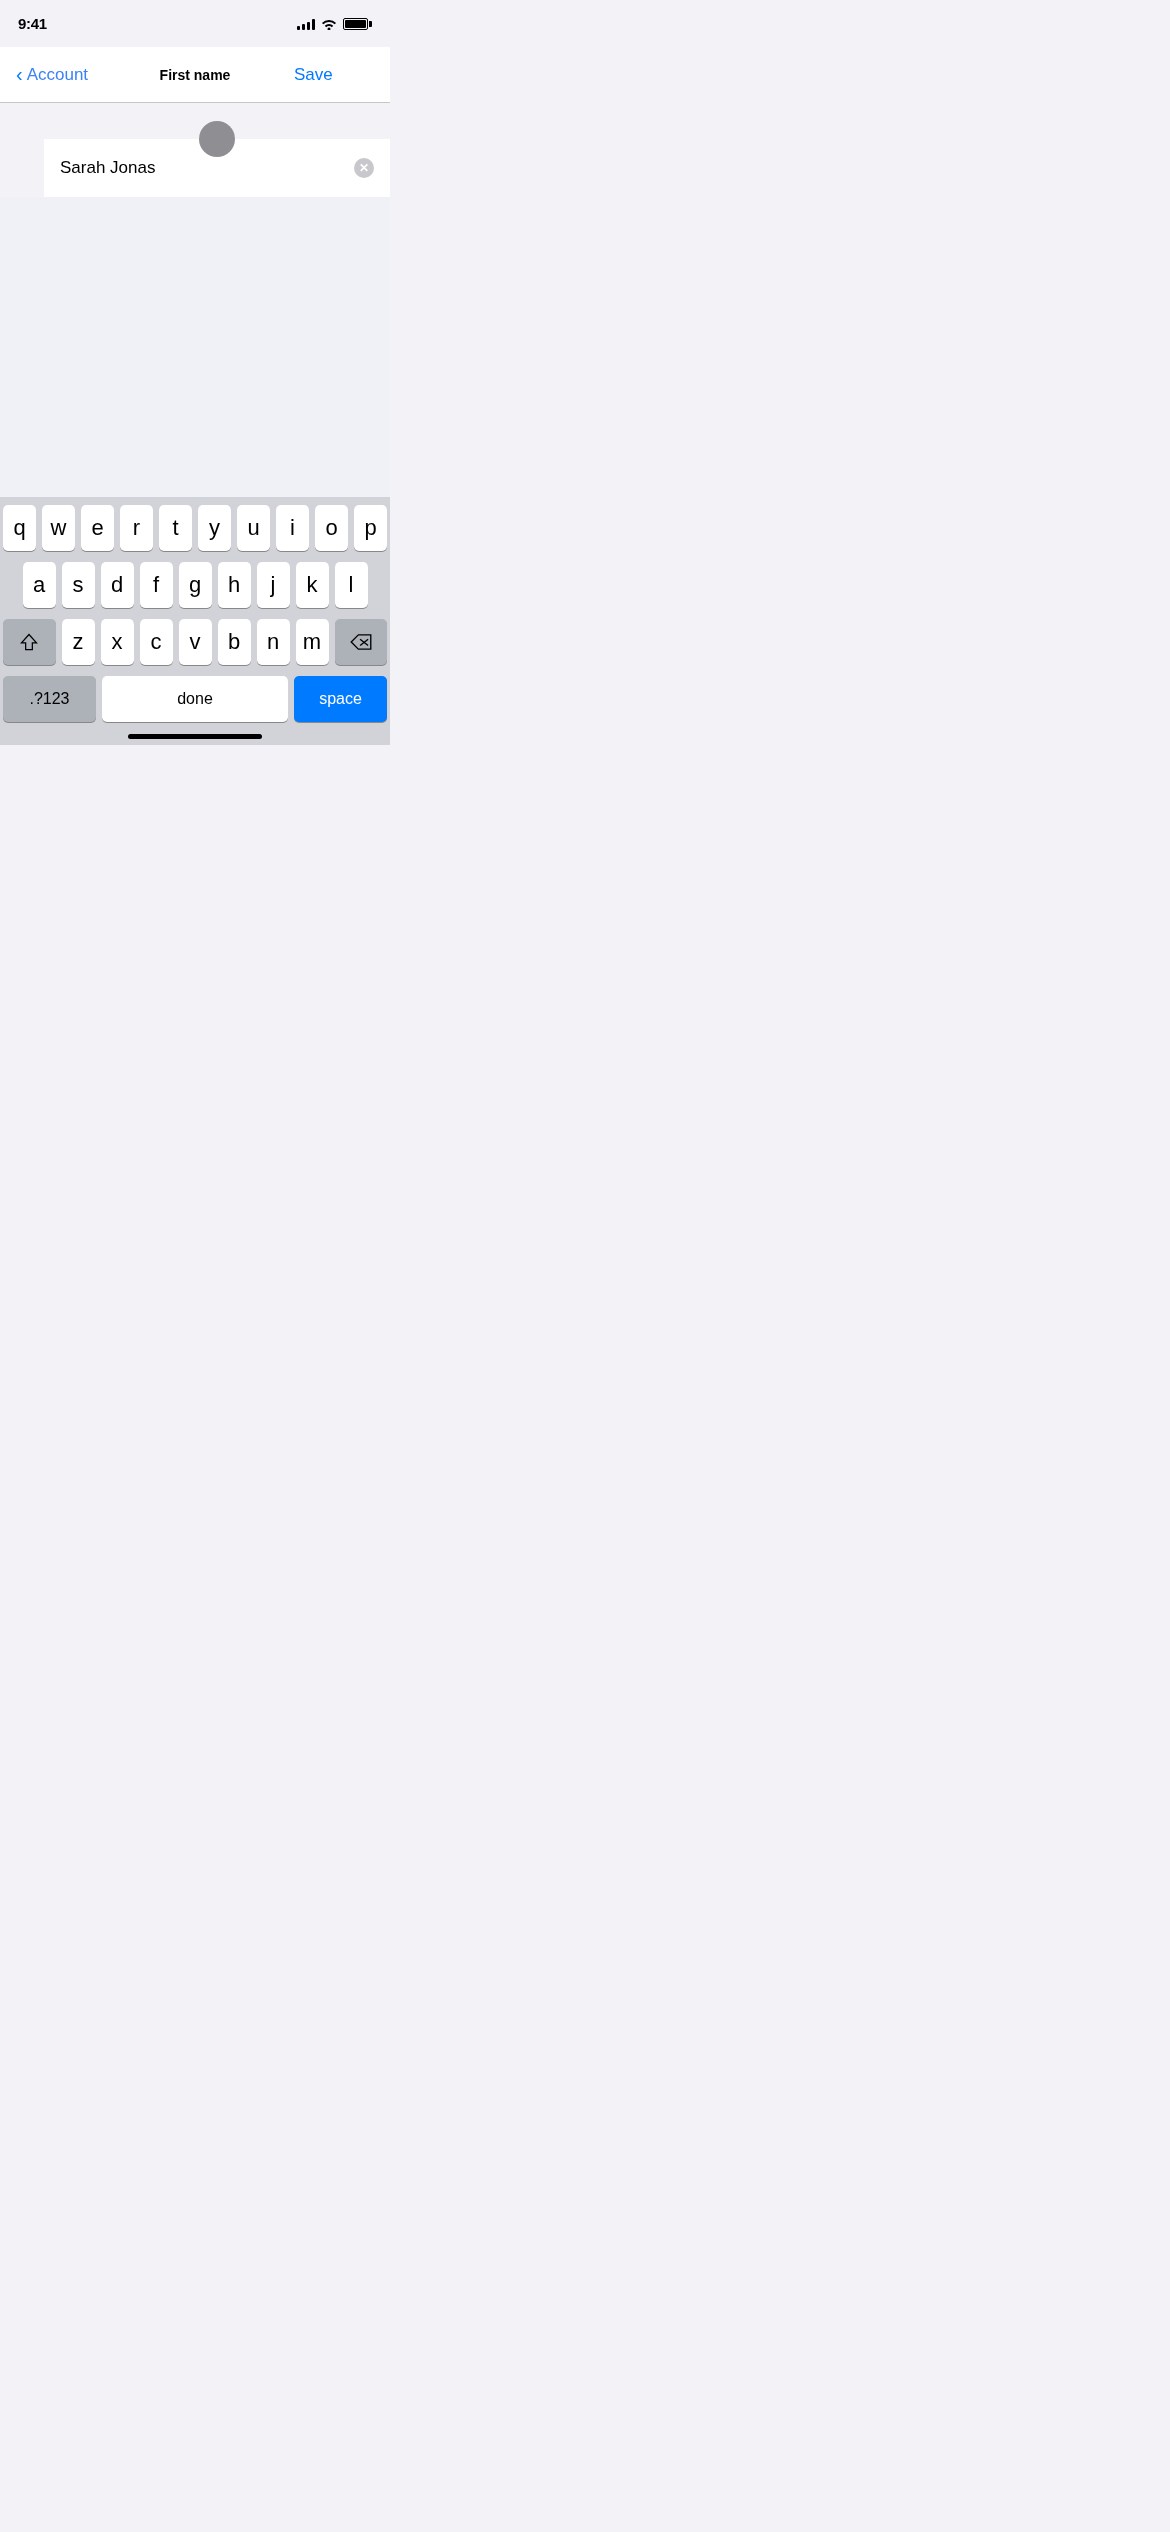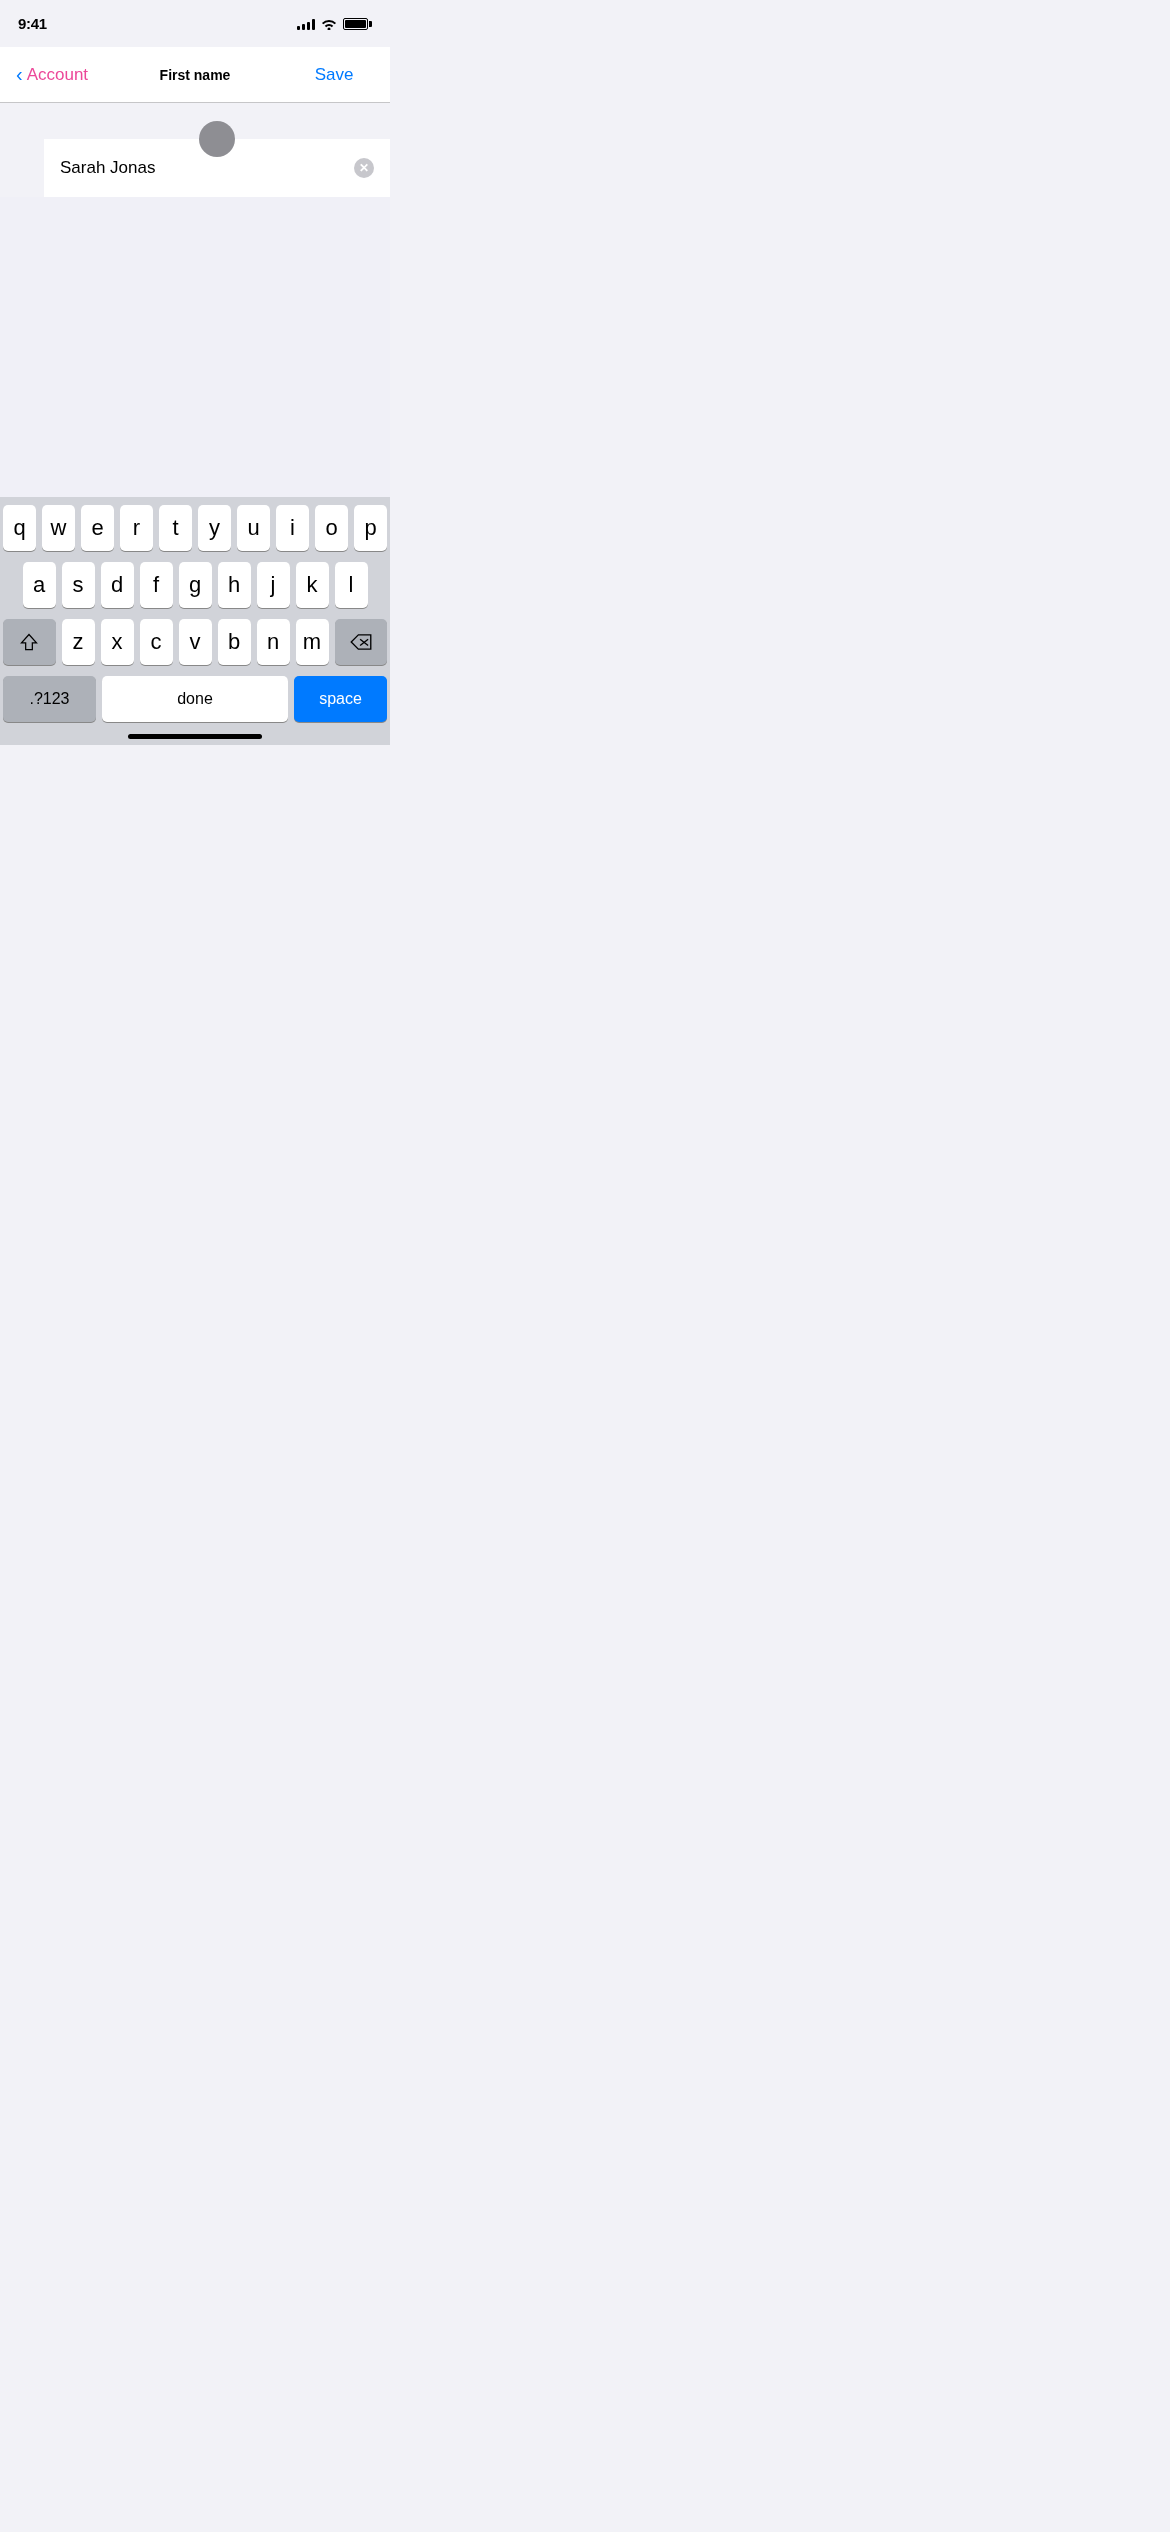--- a/index.html
+++ b/index.html
@@ -103,40 +103,40 @@
     }
 
     .nav-back-chevron {
       font-size: 20px;
       font-weight: 300;
       margin-top: -1px;
     }
 
     .nav-back-label {
       font-size: 17px;
-      color: #ec4899;
+      color: #3b82f6;
     }
 
     .nav-title {
       position: absolute;
       left: 50%;
       transform: translateX(-50%);
       font-size: 14px;
       font-weight: 700;
       color: #000;
       white-space: nowrap;
     }
 
     .nav-save {
       color: #007aff;
       font-size: 17px;
       font-weight: 400;
       cursor: pointer;
       min-width: 80px;
-      text-align: center;
+      text-align: left;
     }
 
     
     .separator-area {
       background: #f2f2f7;
       height: 36px;
     }
 
     
     .input-row {

